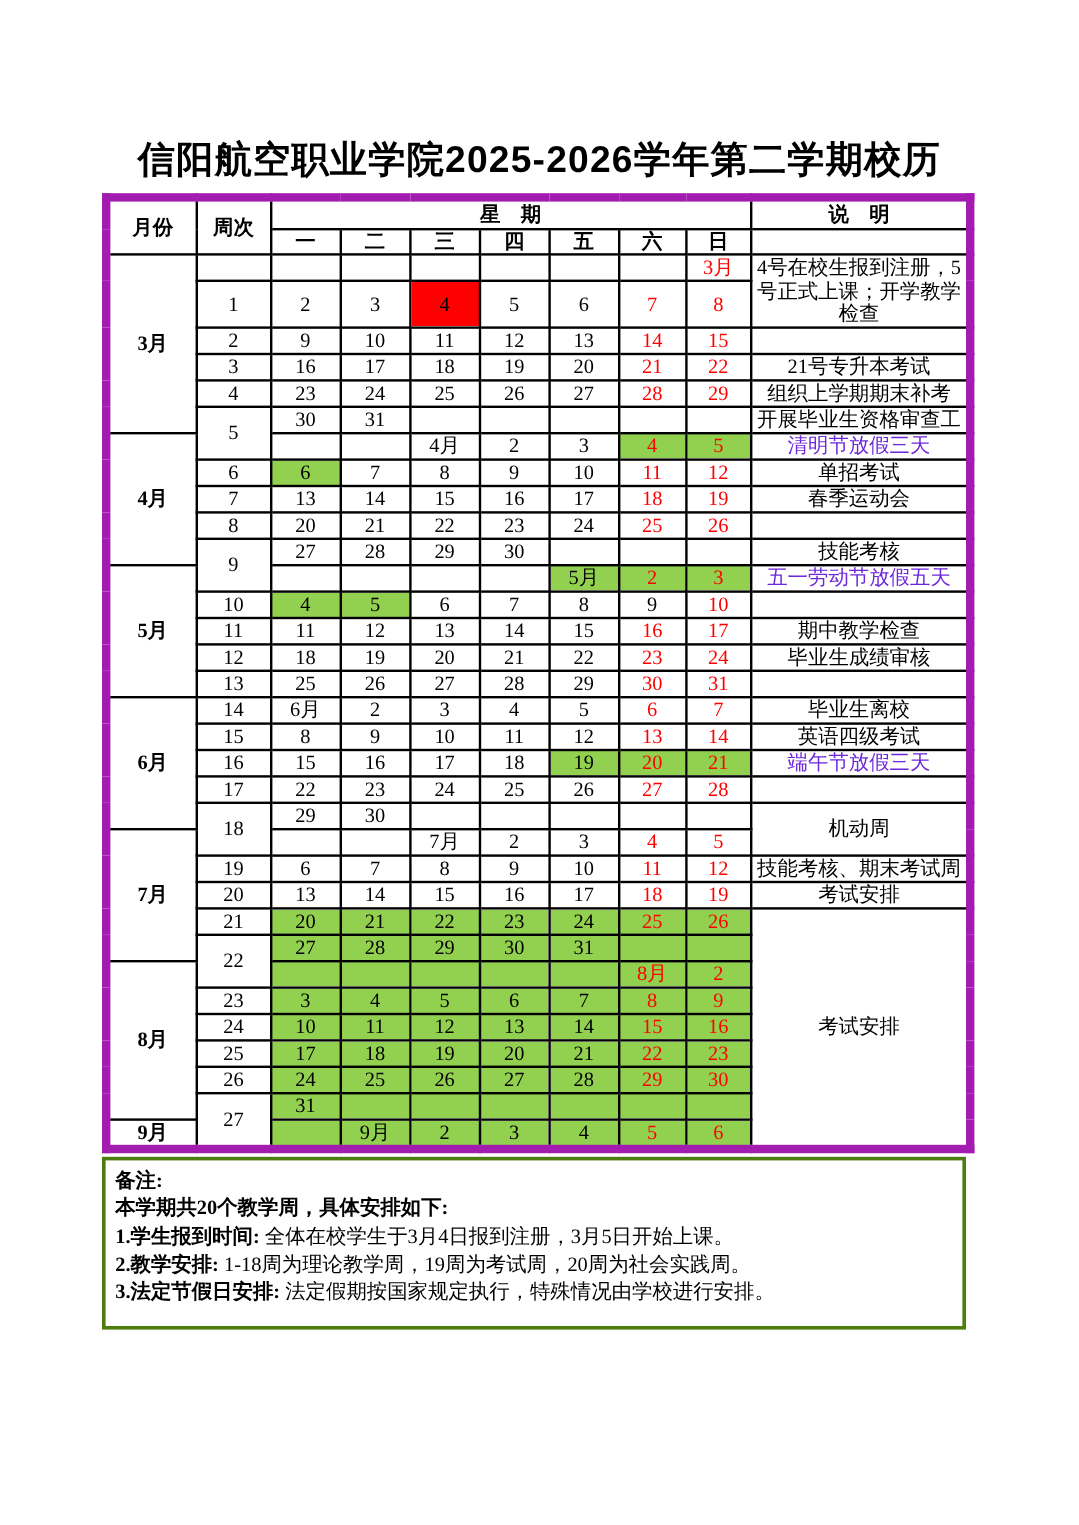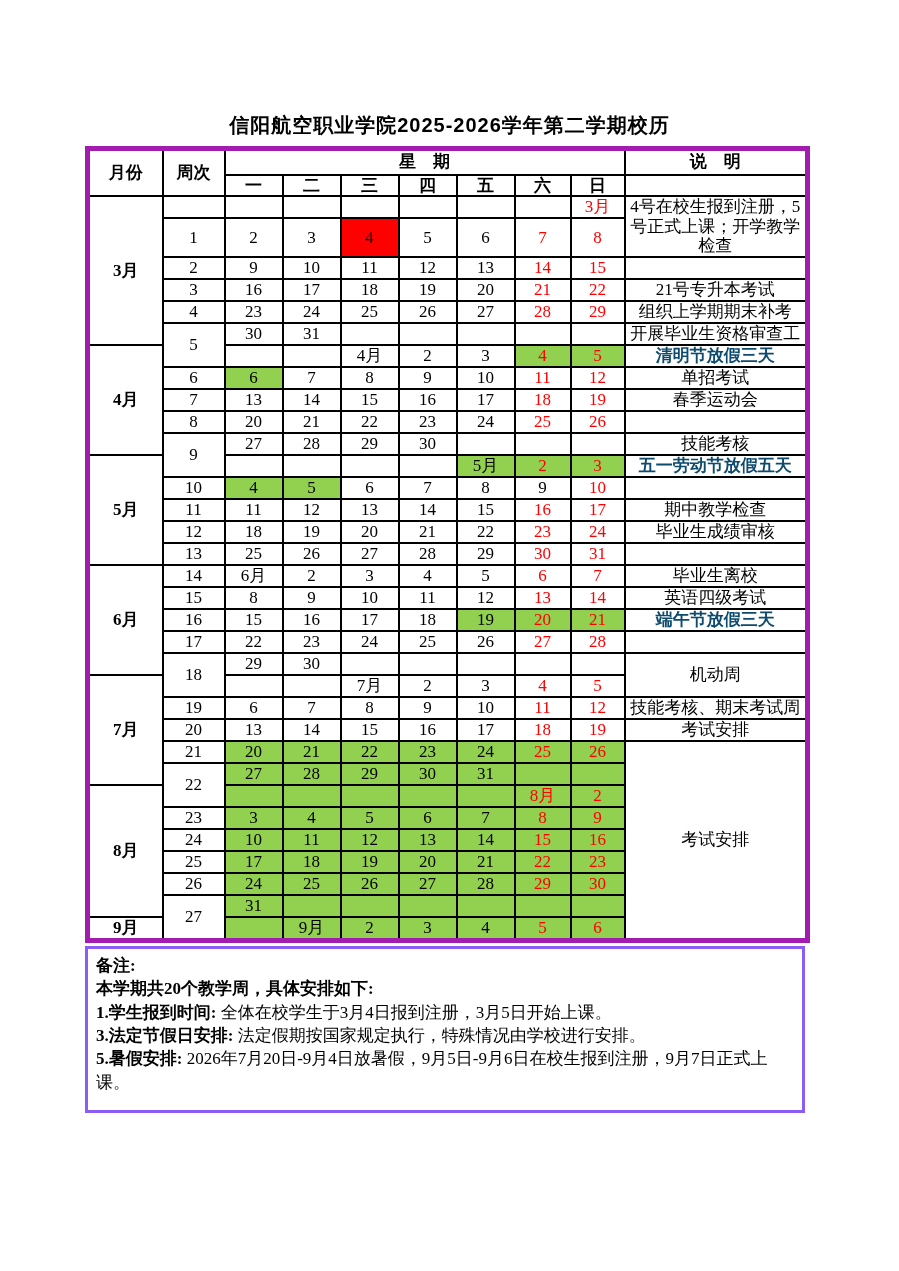--- a/index.html
+++ b/index.html
@@ -4,46 +4,46 @@
 <style>
   html,body{margin:0;padding:0;}
   body{
     width:899px;height:1271px;background:#ffffff;
     font-family:"Liberation Serif","DejaVu Serif",serif;
     color:#000;
   }
   .page{position:relative;width:899px;height:1271px;overflow:hidden;}
   .title{
     margin:0;padding-top:112px;text-align:center;
-    font-size:20px;font-weight:bold;letter-spacing:1px;
+    font-size:31px;font-weight:bold;letter-spacing:1px;
     font-family:"Liberation Sans","DejaVu Sans",sans-serif;
   }
   table.cal{
     border-collapse:collapse;table-layout:fixed;
     width:720px;margin:7px 0 0 85px;
-    border:5px solid #a21caf;
+    border:7px solid #a21caf;
   }
   table.cal th,table.cal td{
     border:2px solid #000;text-align:center;vertical-align:middle;
     padding:0;font-size:17px;line-height:1.15;overflow:hidden;
   }
   table.cal th{font-weight:bold;}
   table.cal tbody tr{height:22px;}
   table.cal tr.tall{height:39px;}
   table.cal thead tr.h1{height:26px;}
   table.cal thead tr.h2{height:21px;}
   td.mcell{font-weight:bold;}
   td.ncell{font-size:16px;padding:0 3px;line-height:1.2;margin-top:31px;}
   .g{background:#92D050;}
   .rbg{background:#FF0000;}
   .rt{color:#FF0000;}
-  .cyan{color:#0c4a6e;font-weight:bold;}
+  .cyan{color:#6d28d9;}
   .remarks{
     box-sizing:border-box;width:720px;margin:3px 0 0 85px;
-    border:3px solid #8b5cf6;padding:5px 10px 16px 8px;
+    border:3px solid #4d7c0f;padding:5px 10px 16px 8px;
     font-size:17px;line-height:1.38;
   }
   .remarks .line{white-space:normal;}
   .remarks b{font-weight:bold;}
 </style>
 </head>
 <body>
 
 <div class="page">
   <h1 class="title">信阳航空职业学院2025-2026学年第二学期校历</h1>
@@ -436,17 +436,17 @@
           <td class="g rt">6</td>
         </tr>
       </tbody>
   </table>
 
   <div class="remarks">
     <div class="line"><b>备注:</b></div>
     <div class="line"><b>本学期共20个教学周，具体安排如下:</b></div>
     <div id="remarks-items">
         <div class="line"><b>1.学生报到时间:</b><span> 全体在校学生于3月4日报到注册，3月5日开始上课。</span></div>
+        <div class="line"><b>2.教学安排:</b><span> 1-18周为理论教学周，19周为考试周，20周为社会实践周。</span></div>
         <div class="line"><b>3.法定节假日安排:</b><span> 法定假期按国家规定执行，特殊情况由学校进行安排。</span></div>
-        <div class="line"><b>5.暑假安排:</b><span> 2026年7月20日-9月4日放暑假，9月5日-9月6日在校生报到注册，9月7日正式上课。</span></div>
       </div>
   </div>
 </div>
 
 </body></html>

